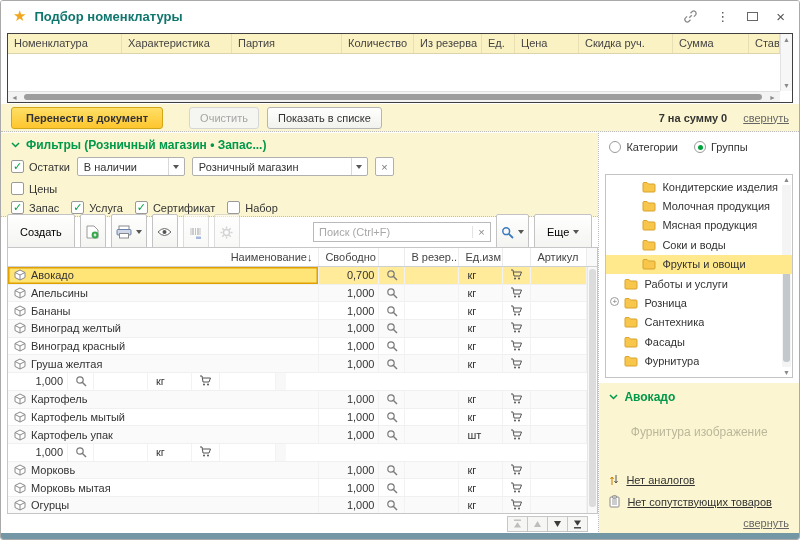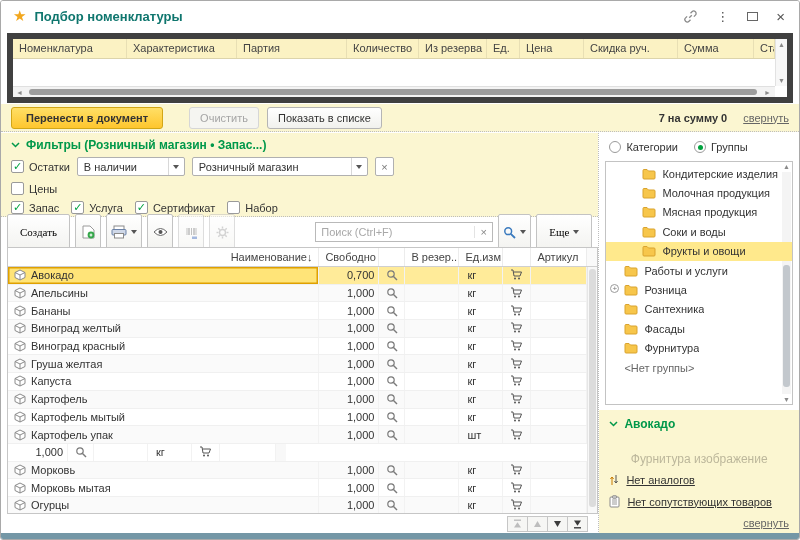--- a/index.html
+++ b/index.html
@@ -10,21 +10,21 @@
 
 .titlebar{position:absolute;left:0;top:0;width:798px;height:30px;display:flex;align-items:center;background:#fff}
 .star{color:#f2a71e;font-size:15px;margin:0 8px 0 12px}
 .title{font-size:13px;font-weight:bold;color:#0f766e}
 .tb-icons{margin-left:auto;margin-right:14px;display:flex;align-items:center;gap:18px;color:#666}
 .kebab{font-size:13px;color:#555;letter-spacing:0}
 .maxbox{width:11px;height:9px;border:1.5px solid #666}
 .closex{font-size:15px;color:#555;line-height:1}
 
 
-.doc-table{position:absolute;left:6px;top:32px;width:786px;height:70px;border:6px solid #404040;background:#fff}
+.doc-table{position:absolute;left:6px;top:32px;width:786px;height:70px;border:1px solid #404040;background:#fff}
 .doc-head{display:flex;height:20px;background:#fbf2c3;border-bottom:1px solid #dcd4ab;overflow:hidden;margin-right:12px}
 .doc-col{padding:3px 6px;border-right:1px solid #e8dfb4;color:#444;white-space:nowrap;overflow:hidden;flex:none}
 .doc-col:nth-child(1){width:114px}.doc-col:nth-child(2){width:110px}.doc-col:nth-child(3){width:110px}
 .doc-col:nth-child(4){width:72px}.doc-col:nth-child(5){width:68px}.doc-col:nth-child(6){width:33px}
 .doc-col:nth-child(7){width:64px}.doc-col:nth-child(8){width:94px}.doc-col:nth-child(9){width:76px}
 .doc-col:nth-child(10){flex:1}
 .doc-vscroll{position:absolute;top:0;right:0;bottom:11px;width:12px;background:#f7f7f7;border-left:1px solid #e2e2e2;
   display:flex;flex-direction:column;justify-content:space-between;align-items:center;padding:2px 0;color:#8a8a8a;font-size:7px}
 .doc-hscroll{position:absolute;left:0;right:12px;bottom:0;height:11px;background:#f3f3f3;border-top:1px solid #e0e0e0}
 .h-thumb{position:absolute;left:16px;right:18px;top:2px;height:6px;background:#9d9d9d;border-radius:3px}
@@ -59,21 +59,21 @@
 .combo .val{padding:0 6px;white-space:nowrap;overflow:hidden;flex:1}
 .combo .dd{width:16px;align-self:stretch;border-left:1px solid #d8d8d8;display:flex;align-items:center;justify-content:center}
 .dd-arrow{width:0;height:0;border-left:3.5px solid transparent;border-right:3.5px solid transparent;border-top:4px solid #555}
 .combo.w1{width:108px}.combo.w2{width:176px}
 .xbtn{width:19px;height:19px;border:1px solid #b0b0b0;background:#fff;border-radius:2px;display:inline-flex;
   align-items:center;justify-content:center;color:#777;font-size:11px;cursor:pointer}
 
 
 .toolbar{height:30px;background:#fff;display:flex;align-items:center;gap:5px;padding:0 6px}
 .tbtn{height:36px;min-width:26px;border:1px solid #c3c3c3;border-radius:2px;background:linear-gradient(#ffffff,#f3f3f0);
-  display:inline-flex;align-items:center;justify-content:center;gap:4px;padding:0 4px;cursor:pointer;font-family:Liberation Serif, serif;font-size:11px}
+  display:inline-flex;align-items:center;justify-content:center;gap:4px;padding:0 4px;cursor:pointer;font-family:Liberation Sans, sans-serif;font-size:11px}
 .tbtn.text{padding:0 12px}
 .tbtn.dim{opacity:.55}
 .search-wrap{margin-left:auto;display:flex;align-items:center;gap:5px}
 .search-box{width:178px;height:20px;border:1px solid #b9b9b9;display:flex;align-items:center;background:#fff}
 .search-box input{border:none;outline:none;flex:1;font-size:11px;padding:0 5px;color:#333;font-family:inherit;background:transparent}
 .search-box input::placeholder{color:#a8a8a8}
 .search-clear{width:18px;text-align:center;color:#888;cursor:pointer;border-left:1px solid #e3e3e3}
 
 
 .items-table{flex:1;margin-left:6px;border:1px solid #c6c6c6;position:relative;background:#fff;
@@ -109,21 +109,21 @@
 
 .table-footer{height:20px;display:flex;align-items:center;justify-content:flex-end;padding-right:10px;background:#fff}
 .navb{width:21px;height:16px;border:1px solid #c6c6c6;background:#f6f6f4;display:inline-flex;align-items:center;
   justify-content:center;margin-left:-1px;cursor:pointer}
 
 
 .radio-row{height:22px;display:flex;align-items:center;gap:16px;padding:6px 6px 0 10px}
 .radio{display:flex;align-items:center;gap:5px;cursor:pointer}
 .rcirc{width:12px;height:12px;border:1px solid #9a9a9a;border-radius:50%;background:#fff;position:relative;flex:none}
 .rcirc.on::after{content:"";position:absolute;left:2.5px;top:2.5px;width:5px;height:5px;border-radius:50%;background:#00a23e}
-.tree{margin:6px 6px 0 6px;border:1px solid #c3c3c3;height:244px;position:relative;overflow:hidden;background:#fff;padding:2px 0}
+.tree{margin:19px 6px 0 6px;border:1px solid #c3c3c3;height:204px;position:relative;overflow:hidden;background:#fff;padding:2px 0}
 .titem{height:19.4px;display:flex;align-items:center;gap:6px;padding-right:14px;position:relative;cursor:pointer}
 .titem.lvl1{padding-left:18px}
 .titem.lvl2{padding-left:36px}
 .titem.sel{background:#ffe98c}
 .titem .tlabel{white-space:nowrap;overflow:hidden}
 .titem .muted{color:#666}
 .expander{position:absolute;left:4px;top:4px;width:9px;height:9px;border:1px solid #9a9a9a;border-radius:50%;
   font-size:8px;line-height:8px;text-align:center;color:#777;background:#fff}
 .tree-track{position:absolute;right:1px;top:10px;bottom:10px;width:9px;background:#f4f4f4}
 .tree-thumb{position:absolute;left:1px;width:7px;top:42%;height:55%;background:#c3c8cd;border-radius:3px}
@@ -547,29 +547,20 @@
                   <path d="M1 1 H3 L4 7 H10 L11.5 3 H3.5" fill="none" stroke="#555" stroke-width="1"></path>
                   <circle cx="5" cy="9.5" r="1" fill="#555"></circle>
                   <circle cx="9" cy="9.5" r="1" fill="#555"></circle>
                 </svg>
               </span>
             </div>
             <div class="c art"></div>
             <div class="c sb"></div>
           </div>
           <div class="trow">
-            <div class="c name">
-              <span class="icn">
-                <svg width="12" height="12" viewBox="0 0 12 12">
-                  <path d="M6 1 L11 3.5 L11 8.5 L6 11 L1 8.5 L1 3.5 Z" fill="#fff" stroke="#8a8a8a"></path>
-                  <path d="M1 3.5 L6 6 L11 3.5 M6 6 L6 11" fill="none" stroke="#8a8a8a"></path>
-                </svg>
-              </span>
-              <span>Капуста</span>
-            </div>
             <div class="c free">1,000</div>
             <div class="c mag">
               <span class="icn">
                 <svg width="12" height="12" viewBox="0 0 12 12">
                   <circle cx="5" cy="5" r="3.2" fill="none" stroke="#7a7a7a" stroke-width="1.2"></circle>
                   <line x1="7.5" y1="7.5" x2="11" y2="11" stroke="#7a7a7a" stroke-width="1.4"></line>
                 </svg>
               </span>
             </div>
             <div class="c res"></div>

